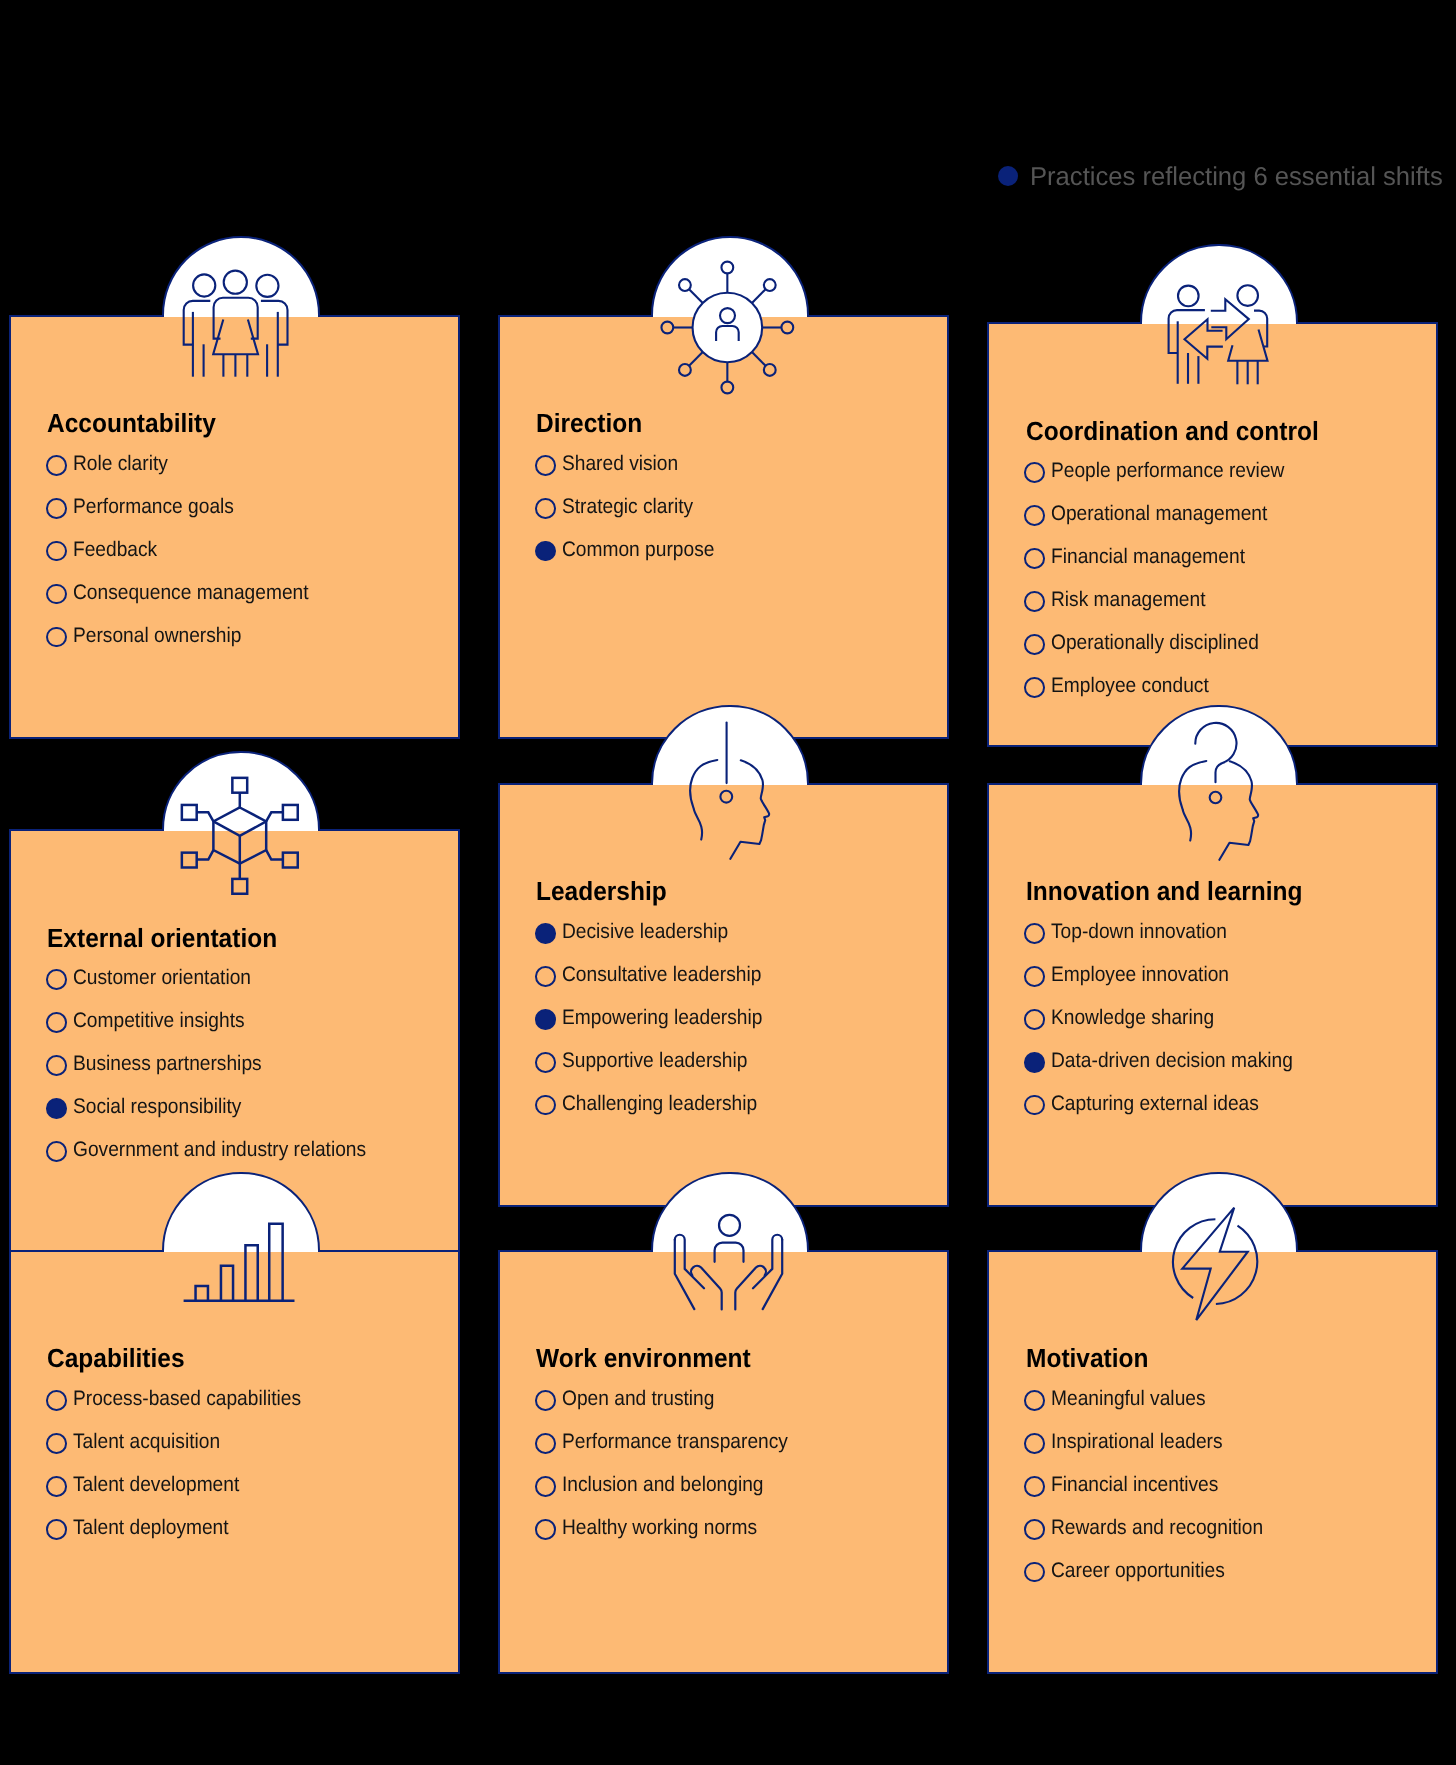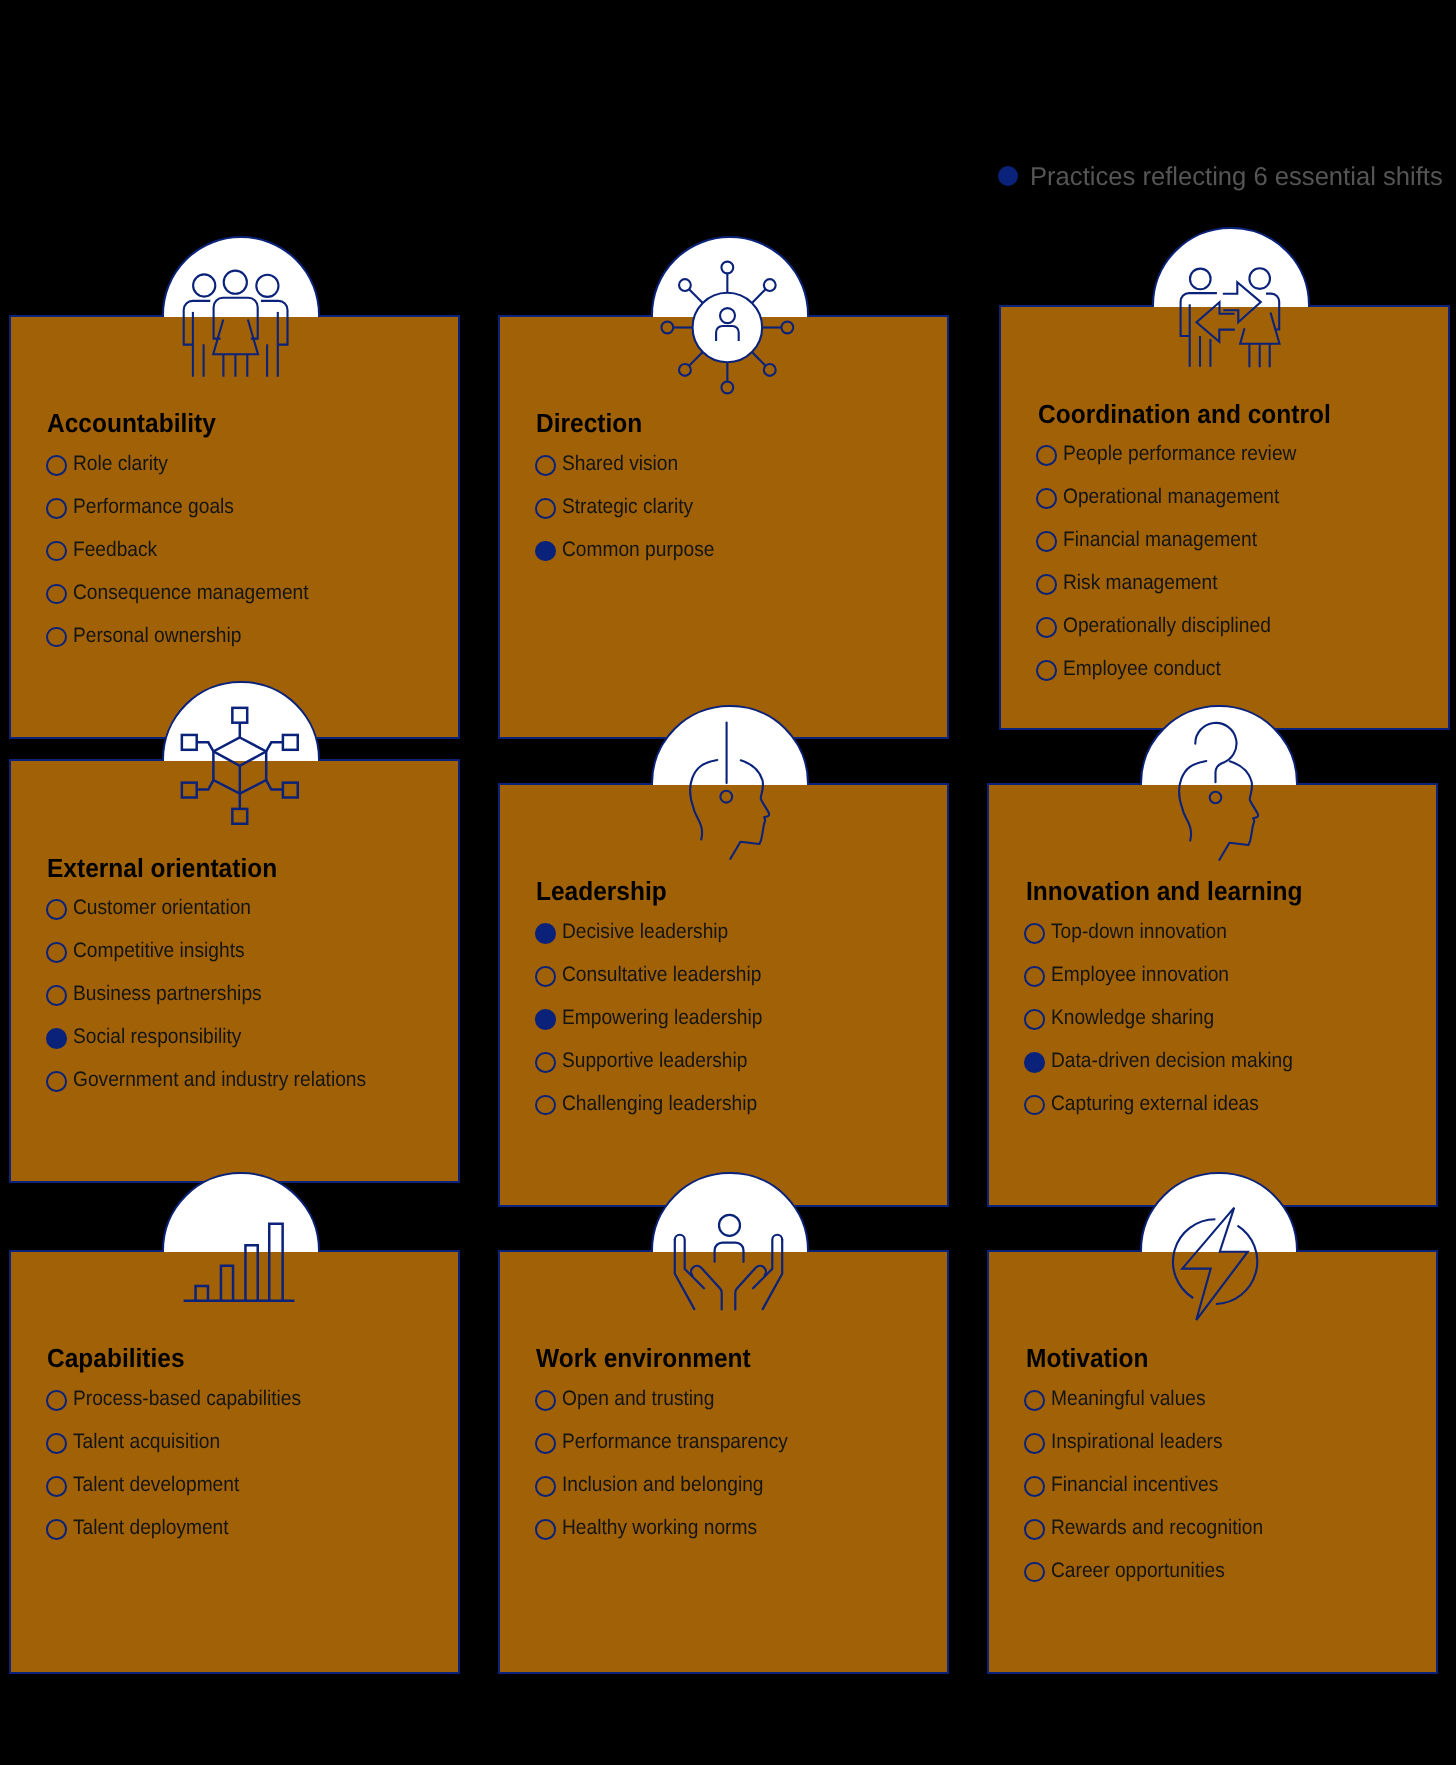--- a/index.html
+++ b/index.html
@@ -8,21 +8,21 @@
        font-family:"Liberation Sans",sans-serif;
        -webkit-font-smoothing:antialiased;text-rendering:geometricPrecision;}
   #stage{position:absolute;left:0;top:0;width:1456px;height:1765px;background:#000;
          will-change:transform;border-radius:24px;}
 
   .legend{position:absolute;left:997.7px;top:163.1px;display:flex;align-items:center;}
   .legend-dot{width:20.2px;height:20.2px;border-radius:50%;background:#0A2279;flex:0 0 auto;}
   .legend-label{margin-left:11.7px;color:#555555;font-size:25.9px;line-height:25.9px;position:relative;top:1.6px;
                 white-space:nowrap;transform:scaleX(0.989);transform-origin:0 50%;}
 
-  .card{position:absolute;box-sizing:border-box;background:#a16207;
+  .card{position:absolute;box-sizing:border-box;background:#fdba74;
         border:2.5px solid #0A2279;width:451.3px;}
   .arch{position:absolute;left:151.14px;top:-80.3px;width:157.7px;height:80.3px;overflow:hidden;}
   .arch-in{position:absolute;left:0;top:0;width:157.7px;height:157.7px;border-radius:50%;
            background:#ffffff;border:2.5px solid #0A2279;box-sizing:border-box;}
   .icon{position:absolute;display:block;overflow:visible;}
   .cardtitle{position:absolute;left:36.54px;top:93.6px;font-weight:bold;font-size:26.3px;
              line-height:26.3px;color:#000000;white-space:nowrap;
              transform:scaleX(0.932);transform-origin:0 0;}
   .list{position:absolute;left:35.14px;top:132.2px;right:8px;}
   .li{position:relative;padding-left:27.2px;font-size:21px;line-height:30.4px;
@@ -190,38 +190,38 @@
       <svg class="icon" width="134.7" height="135.0" viewBox="-1.6 -1.6 134.7 135.0" style="left:159.64px;top:-56.5px;">
           <use href="#ic-network-hub"></use>
         </svg>
       <div class="cardtitle">Direction</div>
       <div class="list">
         <div class="li"><span class="bullet"></span><span class="lbl">Shared vision</span></div>
         <div class="li"><span class="bullet"></span><span class="lbl">Strategic clarity</span></div>
         <div class="li"><span class="bullet on"></span><span class="lbl">Common purpose</span></div>
       </div>
     </div>
-    <div class="card" style="left:987.16px;top:305px;height:424.6px;margin-left:12px;">
+    <div class="card" style="left:987.16px;top:322px;height:424.6px;">
       <div class="arch">
           <div class="arch-in"></div>
         </div>
       <svg class="icon" width="102.3" height="101.9" viewBox="-1.6 -1.6 102.3 101.9" style="left:177.54px;top:-40.4px;">
           <use href="#ic-two-people-exchange"></use>
         </svg>
       <div class="cardtitle">Coordination and control</div>
       <div class="list">
         <div class="li"><span class="bullet"></span><span class="lbl">People performance review</span></div>
         <div class="li"><span class="bullet"></span><span class="lbl">Operational management</span></div>
         <div class="li"><span class="bullet"></span><span class="lbl">Financial management</span></div>
         <div class="li"><span class="bullet"></span><span class="lbl">Risk management</span></div>
         <div class="li"><span class="bullet"></span><span class="lbl">Operationally disciplined</span></div>
         <div class="li"><span class="bullet"></span><span class="lbl">Employee conduct</span></div>
       </div>
     </div>
-    <div class="card" style="left:8.76px;top:759px;height:424.2px;">
+    <div class="card" style="left:8.76px;top:829px;height:424.2px;">
       <div class="arch">
           <div class="arch-in"></div>
         </div>
       <svg class="icon" width="121.6" height="121.6" viewBox="-1.6 -1.6 121.6 121.6" style="left:167.84px;top:-56.3px;">
           <use href="#ic-cube-network"></use>
         </svg>
       <div class="cardtitle">External orientation</div>
       <div class="list">
         <div class="li"><span class="bullet"></span><span class="lbl">Customer orientation</span></div>
         <div class="li"><span class="bullet"></span><span class="lbl">Competitive insights</span></div>

